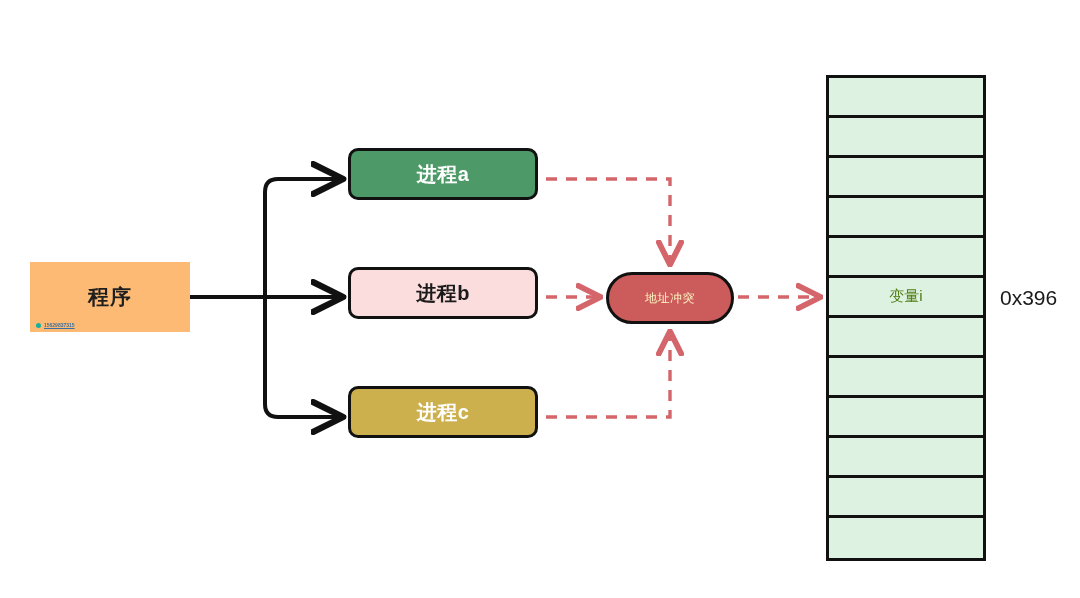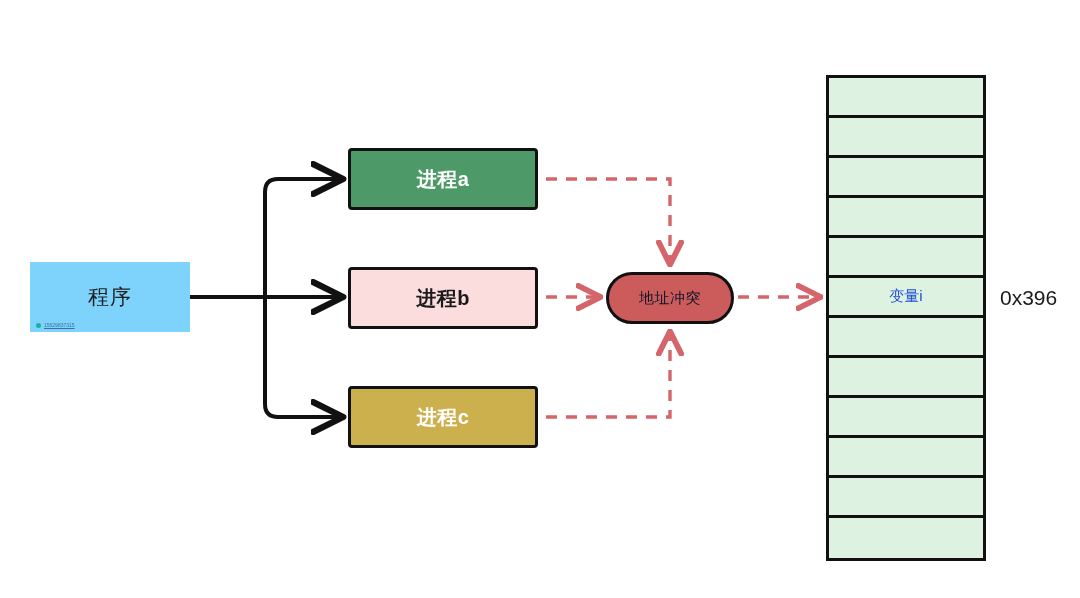--- a/index.html
+++ b/index.html
@@ -30,24 +30,25 @@
     overflow: visible;
   }
 
   
   .program-box {
     position: absolute;
     left: 30px;
     top: 262px;
     width: 160px;
     height: 70px;
-    background: #7dd3fc;
-    display: flex;
-    align-items: center;
-    justify-content: center;
+    background: #fdba74;
+    display: flex;
+    align-items: center;
+    justify-content: center;
+    font-weight: bold;
   }
   .program-label {
     font-size: 21px;
     color: #1f1f1f;
     letter-spacing: 1px;
   }
   .watermark {
     position: absolute;
     left: 6px;
     bottom: 4px;
@@ -64,23 +65,23 @@
     height: 5px;
     border-radius: 50%;
     background: #16b0a0;
     display: inline-block;
   }
 
   
   .proc {
     position: absolute;
     width: 190px;
-    height: 62px;
+    height: 52px;
     border: 3px solid #111111;
-    border-radius: 4px;
+    border-radius: 10px;
     display: flex;
     align-items: center;
     justify-content: center;
     box-sizing: border-box;
   }
   .proc-label {
     font-size: 20px;
     font-weight: bold;
     letter-spacing: 0.5px;
   }
@@ -100,22 +101,22 @@
     height: 52px;
     background: #CC5B5B;
     border: 3px solid #111111;
     border-radius: 26px;
     display: flex;
     align-items: center;
     justify-content: center;
     box-sizing: border-box;
   }
   .conflict-label {
-    font-size: 15px;
-    color: #0f172a;
+    font-size: 12px;
+    color: #fef9c3;
     letter-spacing: 0.5px;
   }
 
   
   .mem-title {
     position: absolute;
     left: 826px;
     top: 32px;
     width: 160px;
     text-align: center;
@@ -134,21 +135,21 @@
   }
   .mem-cell {
     height: 40px;
     border-bottom: 3px solid #111111;
     box-sizing: border-box;
     background: #DEF2E2;
     display: flex;
     align-items: center;
     justify-content: center;
     font-size: 15px;
-    color: #1d4ed8;
+    color: #4d7c0f;
   }
   .mem-cell:last-child { border-bottom: none; }
 
   .mem-address {
     position: absolute;
     left: 1000px;
     top: 286px;
     font-size: 21px;
     color: #1a1a1a;
     white-space: nowrap;

